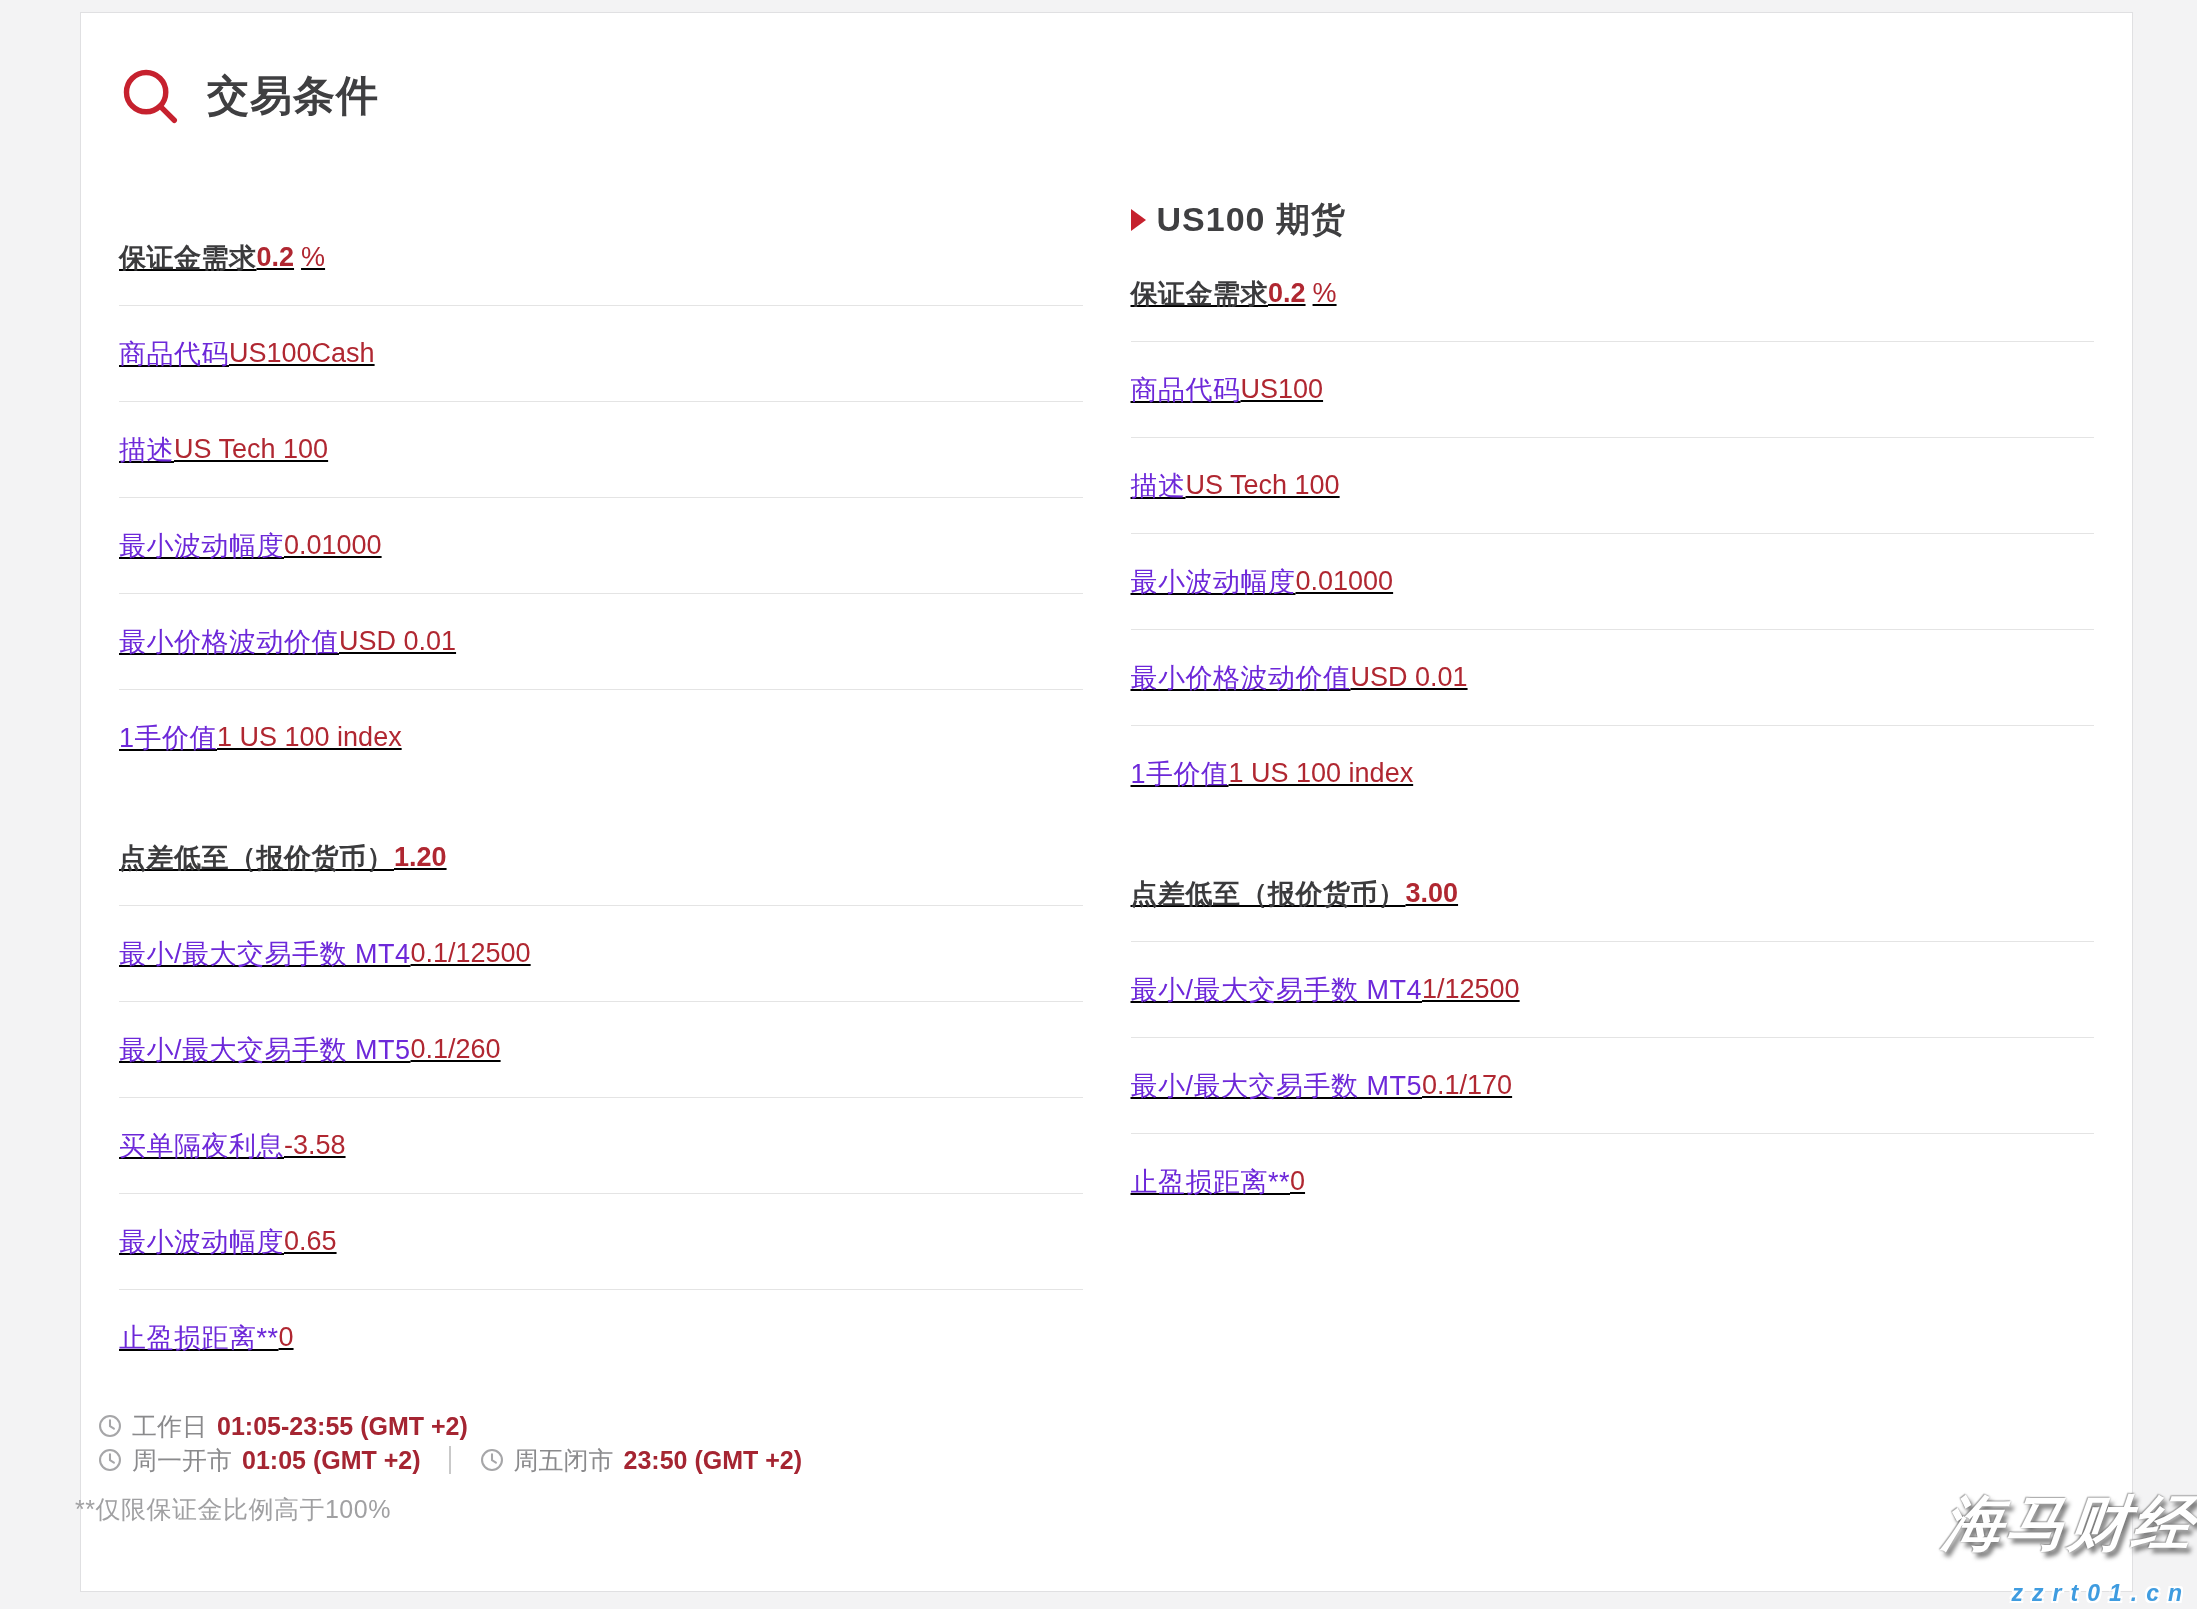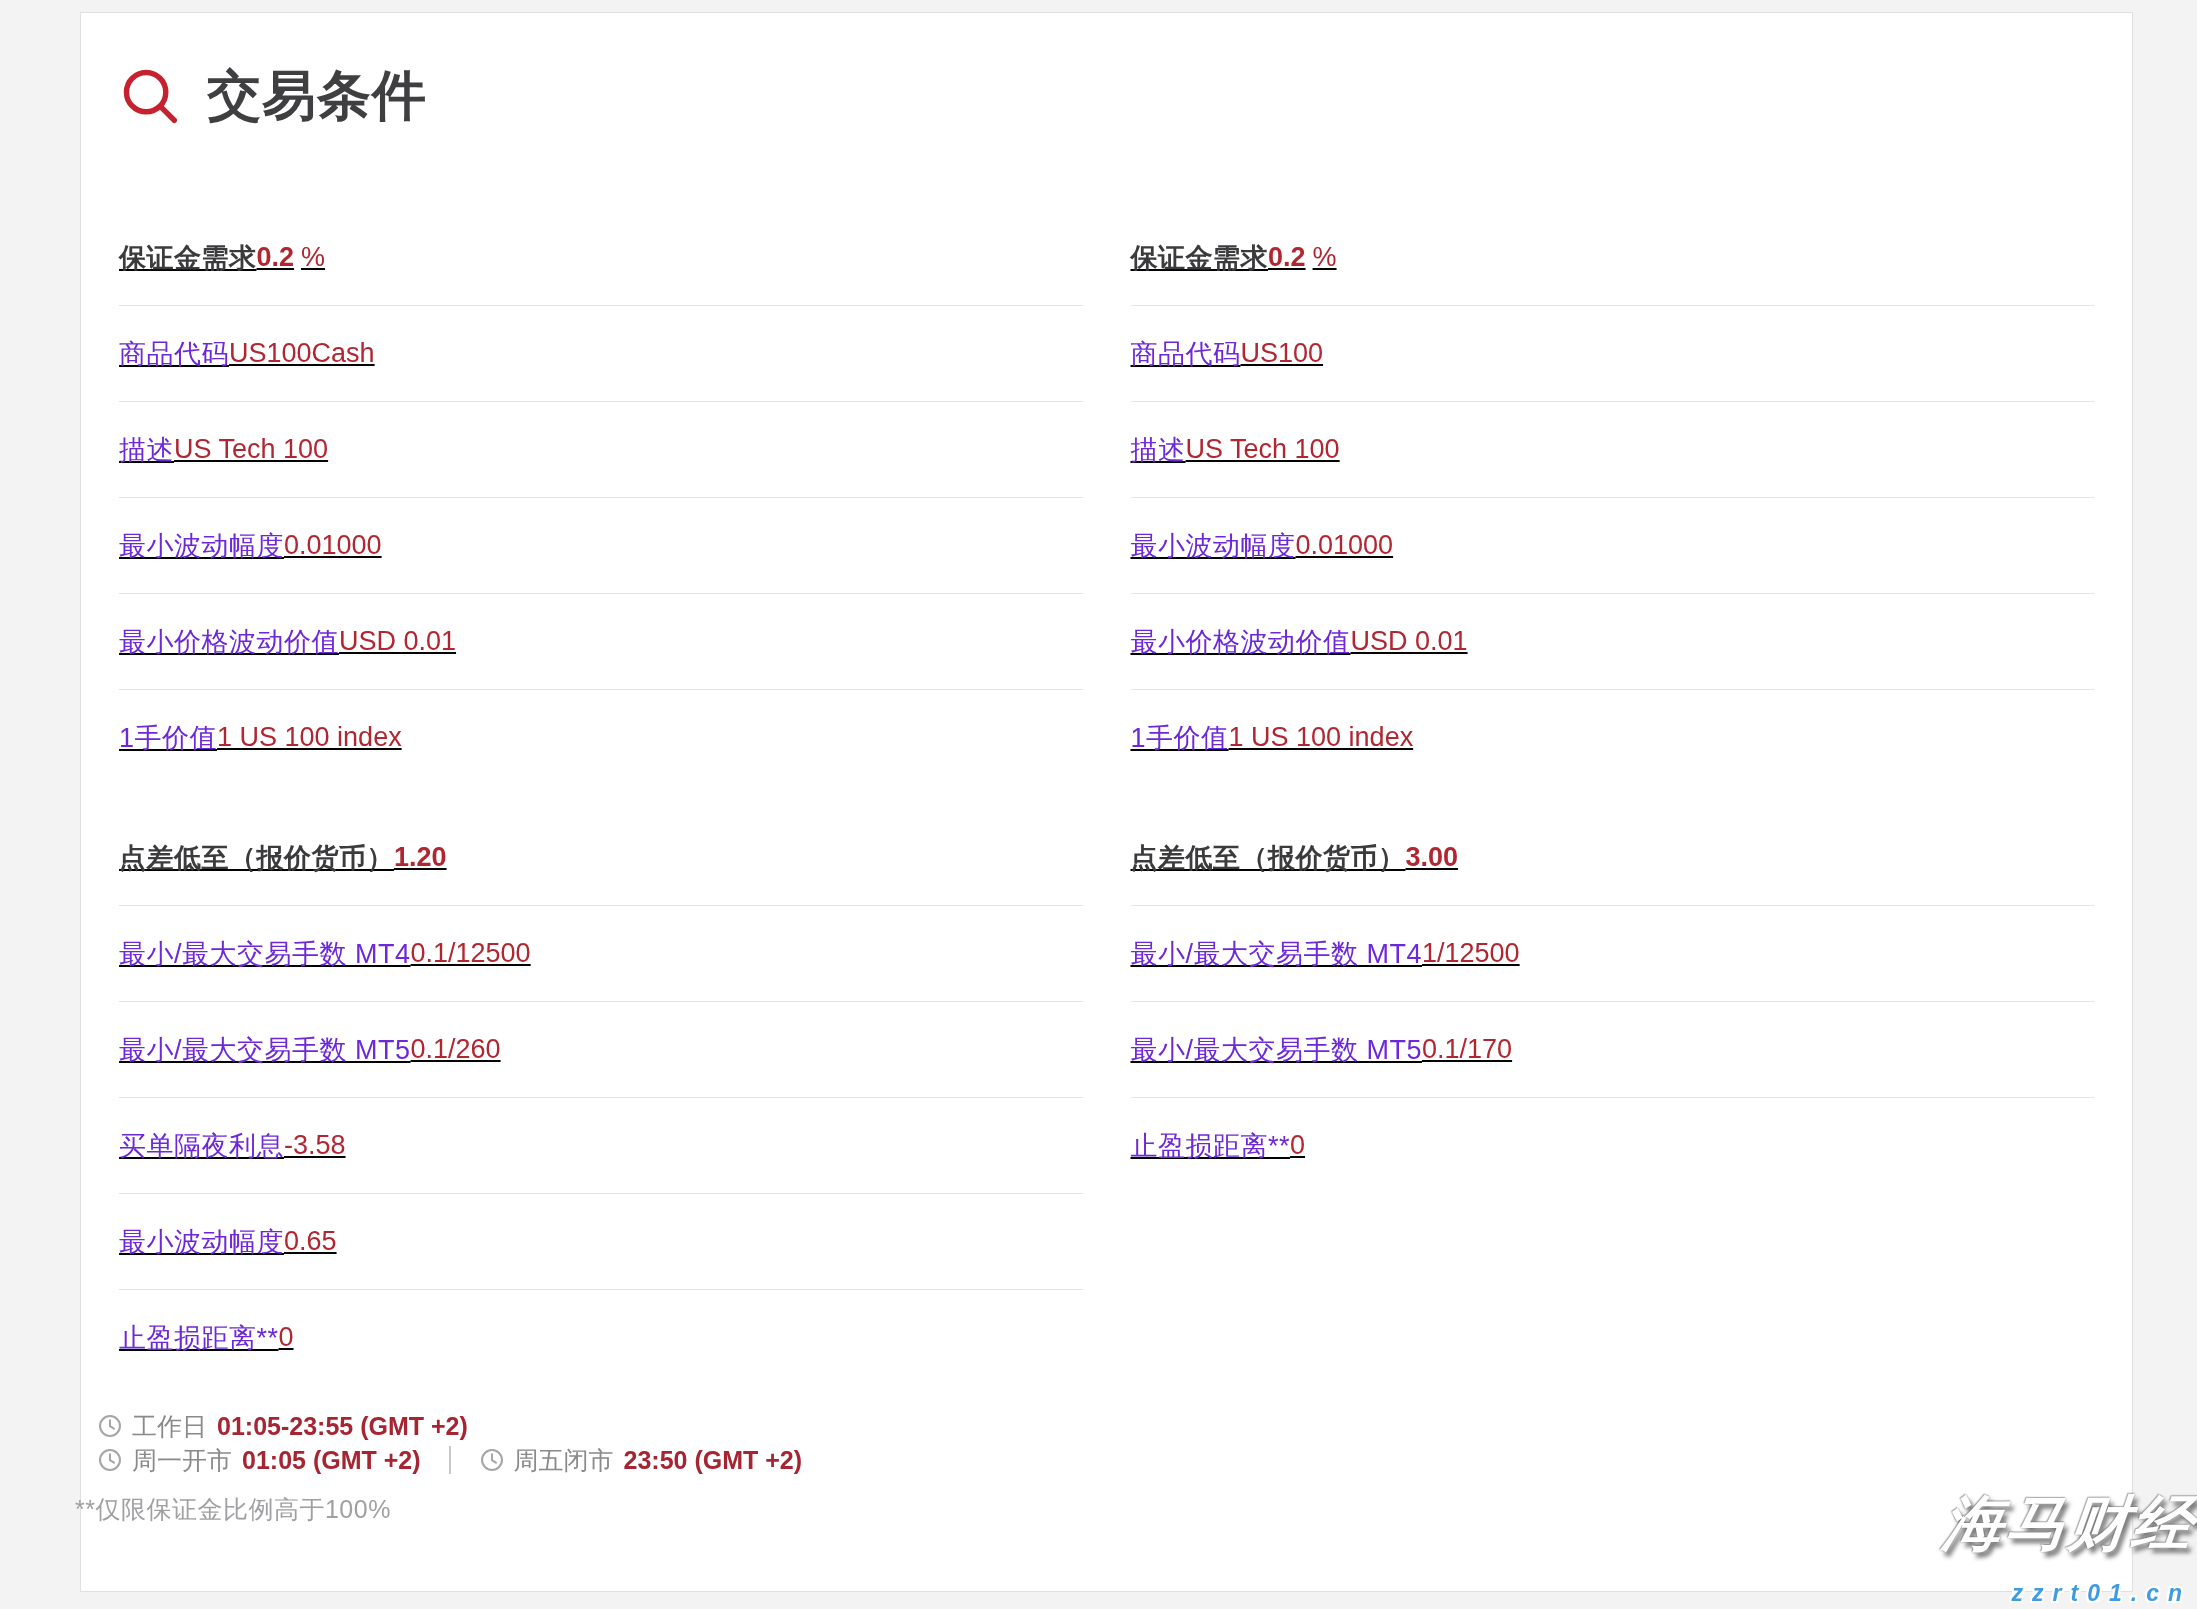--- a/index.html
+++ b/index.html
@@ -2,21 +2,21 @@
 <html><head>
 <meta charset="utf-8">
 <style>
   html,body{margin:0;padding:0;}
   body{font-family:"Liberation Sans","DejaVu Sans",sans-serif;}
   .stage{position:relative;width:2197px;height:1609px;background:#f3f3f4;overflow:hidden;}
   .card{position:absolute;left:80px;top:12px;width:2053px;height:1580px;background:#ffffff;
         border:1px solid #e0e0e2;box-sizing:border-box;padding:0 38px;}
   
   .page-header{display:flex;align-items:center;gap:26px;margin-top:51px;height:64px;}
-  .page-title{font-size:54px;font-weight:700;color:#3f3f41;letter-spacing:1px;margin:0;}
+  .page-title{font-size:42px;font-weight:700;color:#3f3f41;letter-spacing:1px;margin:0;}
   
   .columns{display:flex;gap:48px;margin-top:74px;}
   .col{flex:1 1 0;min-width:0;}
   .section-header{display:flex;align-items:center;gap:11px;height:36px;}
   .tri{width:0;height:0;border-top:11px solid transparent;border-bottom:11px solid transparent;
        border-left:15px solid #c6212e;}
   .section-title{font-size:34px;font-weight:700;color:#3f3f41;margin:0;letter-spacing:1px;}
   
   .table{margin-top:8px;}
   .row{height:95px;display:flex;align-items:center;justify-content:flex-start;
@@ -137,20 +137,24 @@
               <path d="M12 6.8v5.4l3.6 2.2" fill="none" stroke="#a6a6a8" stroke-width="1.9" stroke-linecap="round" stroke-linejoin="round"></path>
             </svg>
             <span class="hlabel">周五闭市</span>
             <span class="htime">23:50 (GMT +2)</span>
           </div>
           <div class="footnote">**仅限保证金比例高于100%</div>
         </div>
       </section>
 
       <section class="col">
+        <div class="section-header">
+          <span class="tri"></span>
+          <h2 class="section-title">US100 期货</h2>
+        </div>
         <div class="table">
           <div class="row strong">
             <span class="lbl">保证金需求</span>
             <span class="val"><span class="v-main">0.2</span><span class="v-suffix">%</span></span>
           </div>
           <div class="row">
             <span class="lbl">商品代码</span>
             <span class="val"><span class="v-main">US100</span></span>
           </div>
           <div class="row">

